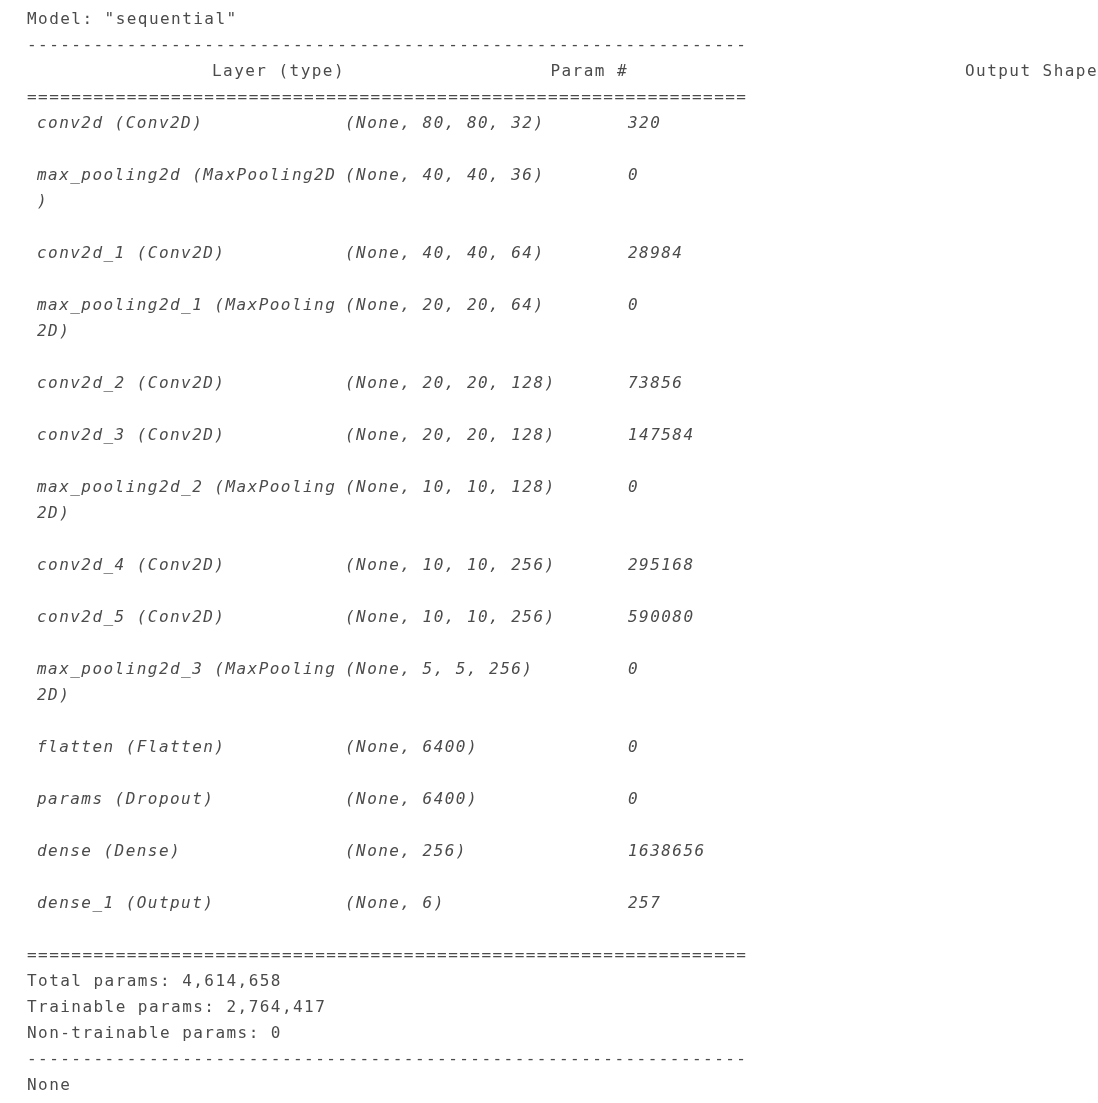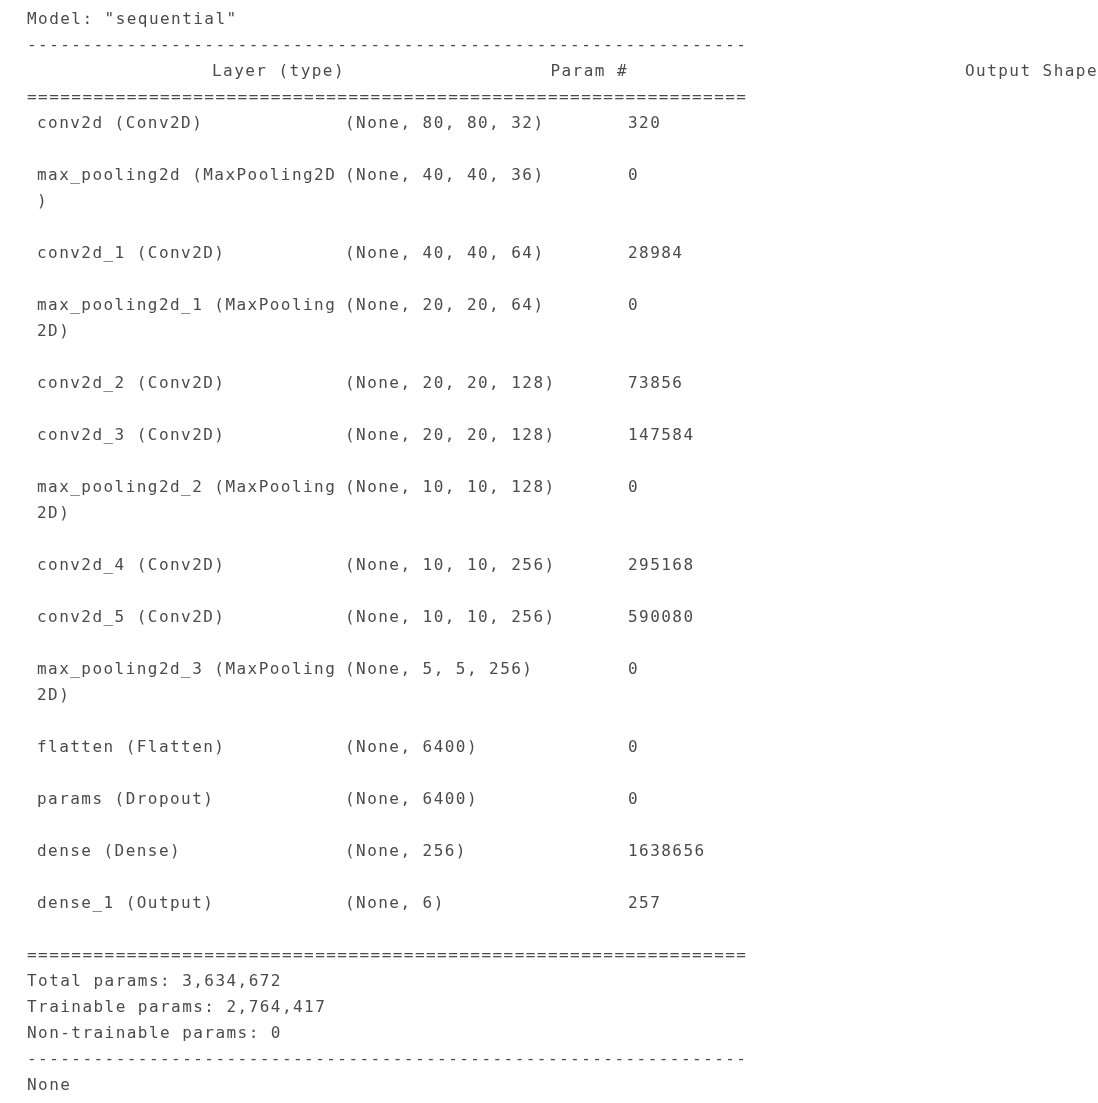--- a/index.html
+++ b/index.html
@@ -29,20 +29,21 @@
     line-height: 26px;
     white-space: pre;
     overflow: hidden;
     width: 725px;
   }
   .row {
     display: grid;
     grid-template-columns: 318px 283px auto;
     align-items: start;
     margin-bottom: 26px;
+    font-style: italic;
   }
   .hdr-row {
     display: grid;
     grid-template-columns: 318px 283px auto;
     align-items: start;
     margin-bottom: 0;
     text-align: right;
   }
   .cell {
     line-height: 26px;
@@ -153,21 +154,21 @@
   </div>
 
   <div class="row">
     <div class="cell cell-layer"><div>dense_1 (Output)</div></div>
     <div class="cell">(None, 6)</div>
     <div class="cell">257</div>
   </div>
 
   <div class="sep">=================================================================</div>
 
-  <div class="line">Total params: 3,634,672</div>
+  <div class="line">Total params: 4,614,658</div>
   <div class="line">Trainable params: 2,764,417</div>
   <div class="line">Non-trainable params: 0</div>
 
   <div class="sep">-----------------------------------------------------------------</div>
 
   <div class="line">None</div>
 
 </div>
 
 </body></html>

